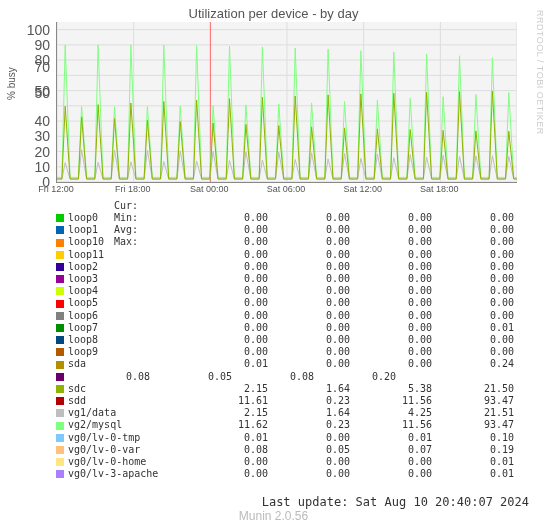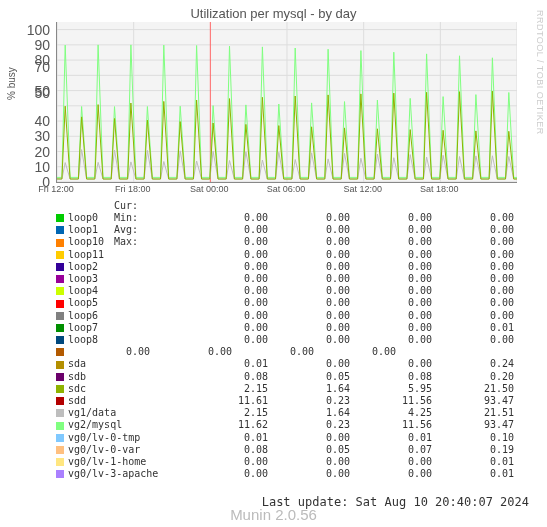--- a/index.html
+++ b/index.html
@@ -136,30 +136,30 @@
     font-size: 12px;
     color: #333;
     text-align: right;
   }
   .footer-version {
     position: absolute;
     bottom: 4px;
     left: 0;
     right: 0;
     text-align: center;
-    font-size: 15px;
+    font-size: 12px;
     color: #bbb;
   }
 </style>
 </head>
 <body>
 
 <div class="container">
 
-  <div class="title">Utilization per mysql - by day</div>
+  <div class="title">Utilization per device - by day</div>
   <div class="yaxis-label">% busy</div>
   <div class="side-watermark">RRDTOOL / TOBI OETIKER</div>
 
   <div class="y-ticks" id="yticks">
       <div style="top: 160px;">0</div>
       <div style="top: 144.762px;">10</div>
       <div style="top: 129.524px; text-align: right;">20</div>
       <div style="top: 114.286px;">30</div>
       <div style="top: 99.0476px;">40</div>
       <div style="top: 71px;">50</div>
@@ -297,47 +297,47 @@
       <div class="legend-row">
         <span class="swatch" style="background: rgb(0, 72, 125);"></span>
         <span class="name">loop8</span>
         <span class="col">0.00</span>
         <span class="col">0.00</span>
         <span class="col">0.00</span>
         <span class="col">0.00</span>
       </div>
       <div class="legend-row">
         <span class="swatch" style="background: rgb(179, 90, 0);"></span>
+        <span class="name">loop9</span>
         <span class="col">0.00</span>
         <span class="col">0.00</span>
         <span class="col">0.00</span>
         <span class="col">0.00</span>
       </div>
       <div class="legend-row">
         <span class="swatch" style="background: rgb(179, 143, 0);"></span>
         <span class="name">sda</span>
         <span class="col">0.01</span>
         <span class="col">0.00</span>
         <span class="col">0.00</span>
         <span class="col">0.24</span>
       </div>
       <div class="legend-row">
         <span class="swatch" style="background: rgb(107, 0, 107);"></span>
-        <span class="name">sdb</span>
         <span class="col">0.08</span>
         <span class="col">0.05</span>
         <span class="col">0.08</span>
         <span class="col">0.20</span>
       </div>
       <div class="legend-row">
         <span class="swatch" style="background: rgb(143, 179, 0);"></span>
         <span class="name">sdc</span>
         <span class="col">2.15</span>
         <span class="col">1.64</span>
-        <span class="col">5.95</span>
+        <span class="col">5.38</span>
         <span class="col">21.50</span>
       </div>
       <div class="legend-row">
         <span class="swatch" style="background: rgb(179, 0, 0);"></span>
         <span class="name">sdd</span>
         <span class="col">11.61</span>
         <span class="col">0.23</span>
         <span class="col">11.56</span>
         <span class="col">93.47</span>
       </div>
@@ -368,21 +368,21 @@
       <div class="legend-row">
         <span class="swatch" style="background: rgb(255, 192, 128);"></span>
         <span class="name">vg0/lv-0-var</span>
         <span class="col">0.08</span>
         <span class="col">0.05</span>
         <span class="col">0.07</span>
         <span class="col">0.19</span>
       </div>
       <div class="legend-row">
         <span class="swatch" style="background: rgb(255, 230, 128);"></span>
-        <span class="name">vg0/lv-1-home</span>
+        <span class="name">vg0/lv-0-home</span>
         <span class="col">0.00</span>
         <span class="col">0.00</span>
         <span class="col">0.00</span>
         <span class="col">0.01</span>
       </div>
       <div class="legend-row">
         <span class="swatch" style="background: rgb(170, 128, 255);"></span>
         <span class="name">vg0/lv-3-apache</span>
         <span class="col">0.00</span>
         <span class="col">0.00</span>

